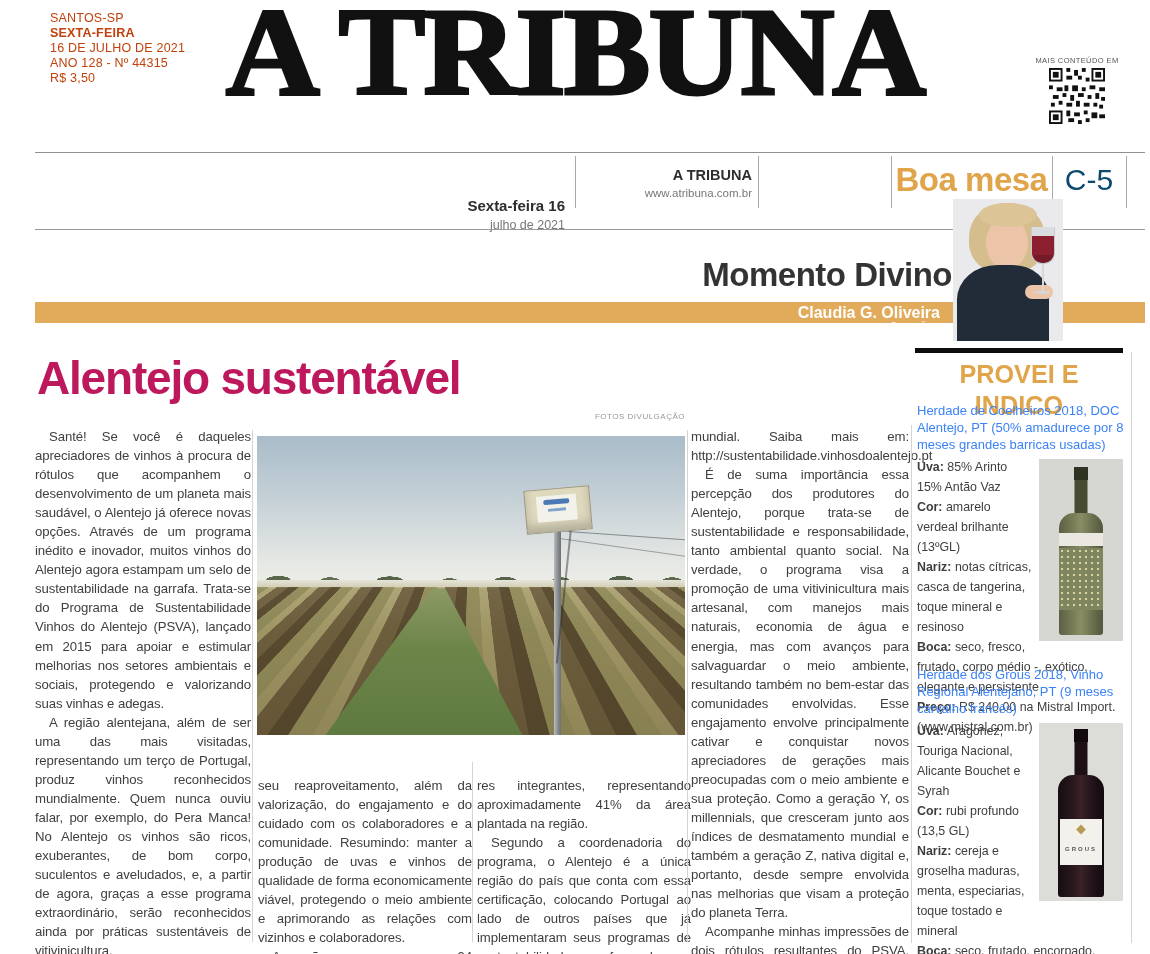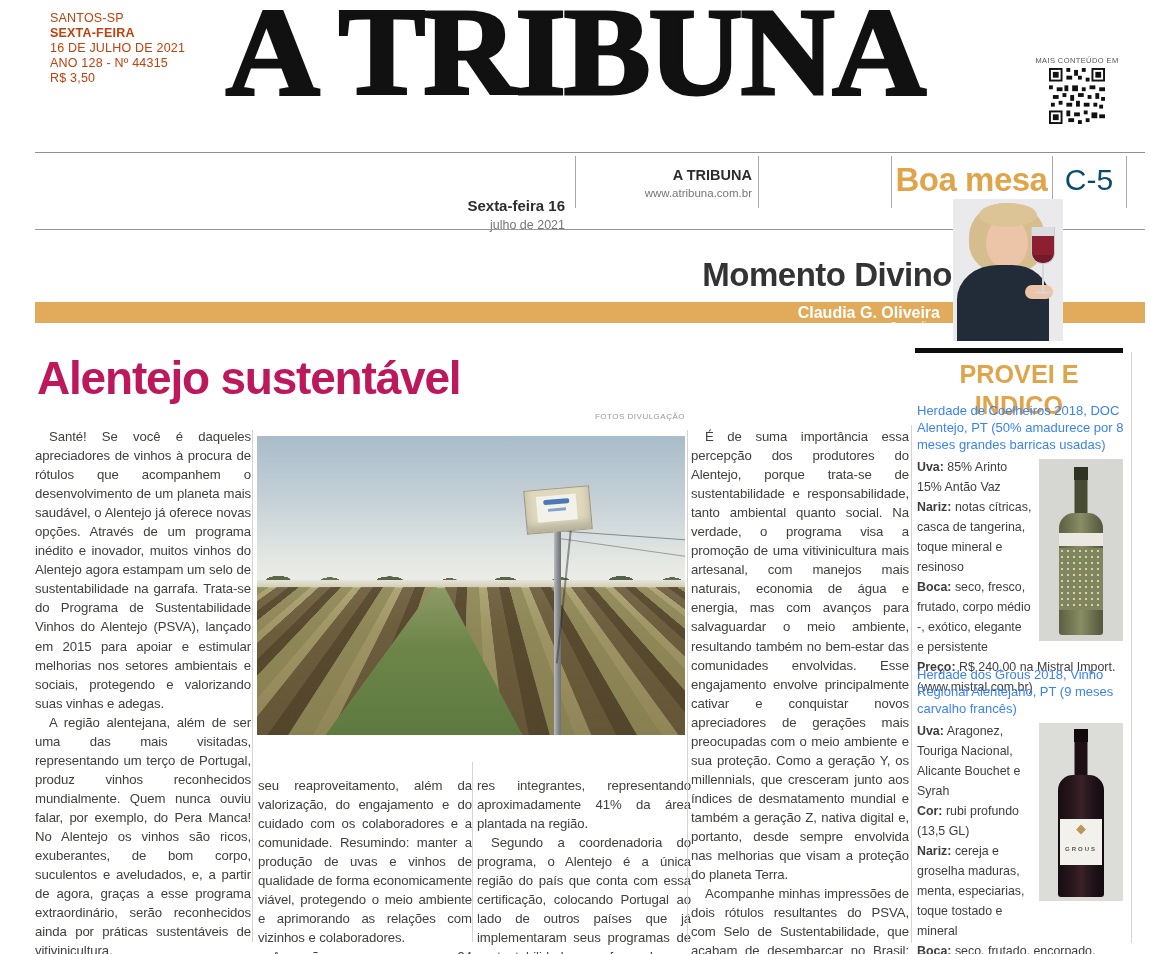--- a/index.html
+++ b/index.html
@@ -268,20 +268,21 @@
   </div>
   <div class="bodytext col2">
     <p>seu reaproveitamento, além da valorização, do engajamento e do cuidado com os colaboradores e a comunidade. Resumindo: manter a produção de uvas e vinhos de qualidade de forma economicamente viável, protegendo o meio ambiente e aprimorando as relações com vizinhos e colaboradores.</p>
     <p class="ind">A ação começou com 94 membros e atualmente conta com 446 produto-</p>
   </div>
   <div class="bodytext col3">
     <p>res integrantes, representando aproximadamente 41% da área plantada na região.</p>
     <p class="ind">Segundo a coordenadoria do programa, o Alentejo é a única região do país que conta com essa certificação, colocando Portugal ao lado de outros países que já implementaram seus programas de sustentabilidade, reforçando o pioneirismo da região alentejana nessa demanda</p>
   </div>
   <div class="bodytext col4">
+    <p>mundial. Saiba mais em: http://sustentabilidade.vinhosdoalentejo.pt</p>
     <p class="ind">É de suma importância essa percepção dos produtores do Alentejo, porque trata-se de sustentabilidade e responsabilidade, tanto ambiental quanto social. Na verdade, o programa visa a promoção de uma vitivinicultura mais artesanal, com manejos mais naturais, economia de água e energia, mas com avanços para salvaguardar o meio ambiente, resultando também no bem-estar das comunidades envolvidas. Esse engajamento envolve principalmente cativar e conquistar novos apreciadores de gerações mais preocupadas com o meio ambiente e sua proteção. Como a geração Y, os millennials, que cresceram junto aos índices de desmatamento mundial e também a geração Z, nativa digital e, portanto, desde sempre envolvida nas melhorias que visam a proteção do planeta Terra.</p>
     <p class="ind">Acompanhe minhas impressões de dois rótulos resultantes do PSVA, com Selo de Sustentabilidade, que acabam de desembarcar no Brasil: Coelheiros 2018 e Herdade dos Grous 2018. Vivas aos vinhos do Alentejo por sua ação e cuidados ambientais!</p>
 
   </div>
 
   <div class="vrule vr1"></div>
   <div class="vrule vr2"></div>
   <div class="vrule vr3"></div>
   <div class="vrule vr4"></div>
   <div class="vrule vr5"></div>
@@ -292,20 +293,21 @@
   <div class="wine-title wt1">Herdade de Coelheiros 2018, DOC Alentejo, PT (50% amadurece por 8 meses grandes barricas usadas)</div>
   <div class="wine-body wb1">
     <div class="bottle bottle1">
       <div class="b-neck"></div>
       <div class="b-cap"></div>
       <div class="b-body"></div>
       <div class="b-strip"></div>
       <div class="b-label"></div>
     </div>
     <p class="detail"><b>Uva:</b> <span>85% Arinto 15% Antão Vaz</span></p>
+    <p class="detail"><b>Cor:</b> <span>amarelo verdeal brilhante (13ºGL)</span></p>
     <p class="detail"><b>Nariz:</b> <span>notas cítricas, casca de tangerina, toque mineral e resinoso</span></p>
     <p class="detail"><b>Boca:</b> <span>seco, fresco, frutado, corpo médio -, exótico, elegante e persistente</span></p>
     <p class="price"><b>Preço:</b> <span>R$ 240,00 na Mistral Import. (www.mistral.com.br)</span></p>
   </div>
 
   <div class="wine-title wt2">Herdade dos Grous 2018, Vinho Regional Alentejano, PT (9 meses carvalho francês)</div>
   <div class="wine-body wb2">
     <div class="bottle bottle2">
       <div class="b2-neck"></div>
       <div class="b2-cap"></div>

